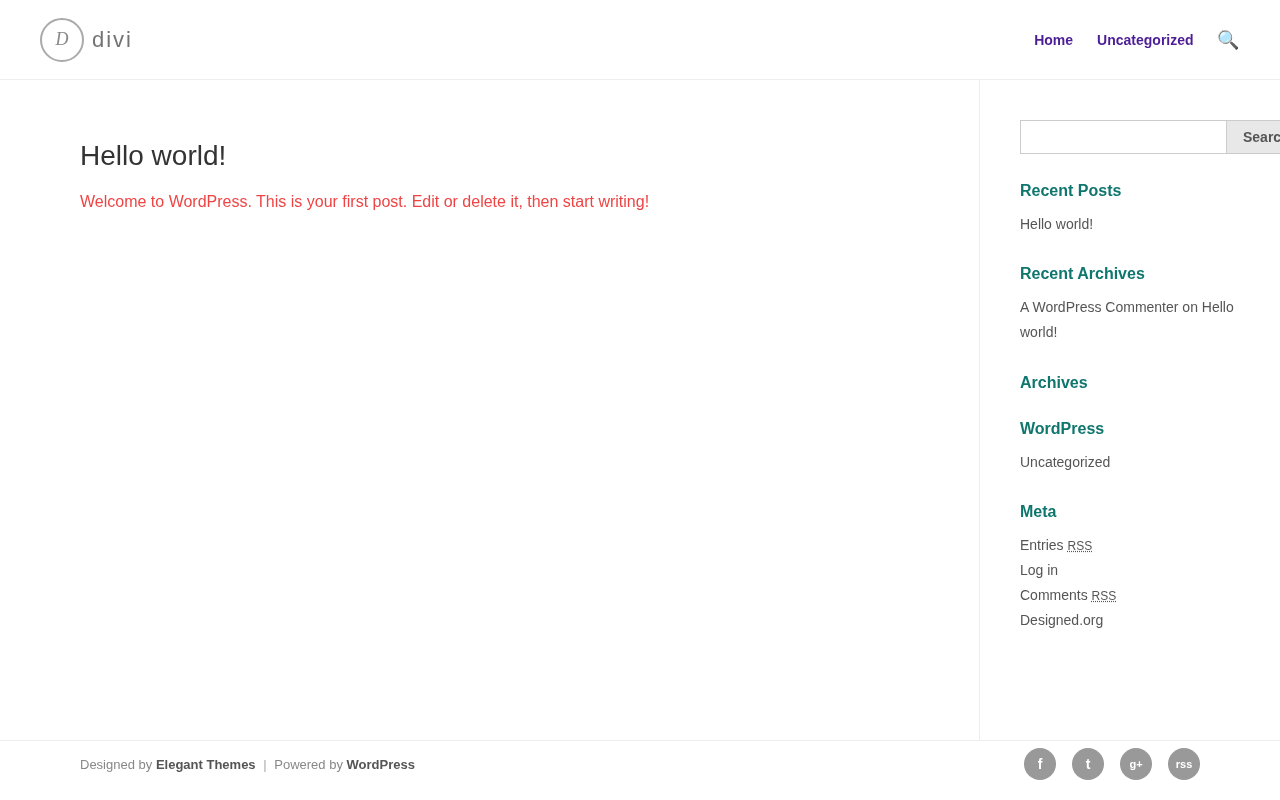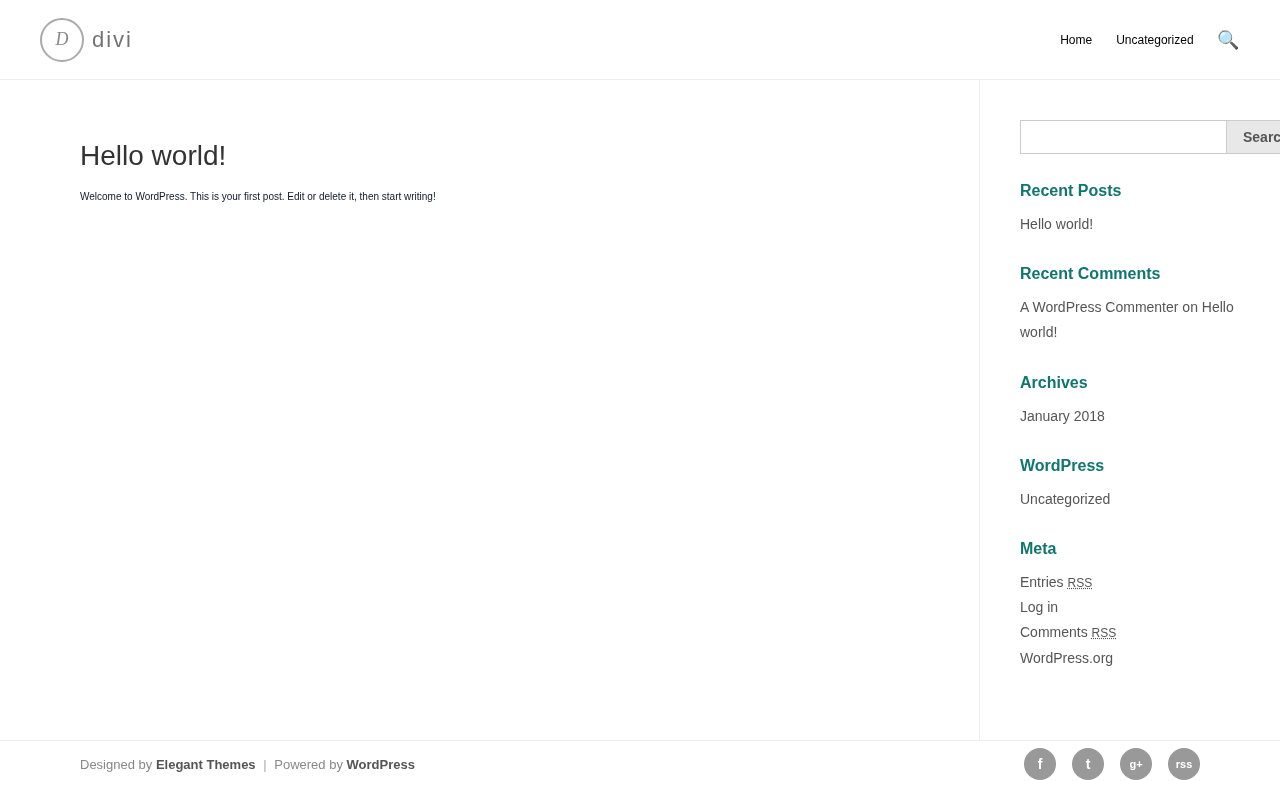--- a/index.html
+++ b/index.html
@@ -57,23 +57,24 @@
     }
 
     .nav {
       display: flex;
       align-items: center;
       gap: 24px;
     }
 
     .nav a {
       text-decoration: none;
-      color: #000000;
-      font-size: 12px;
-      font-family: sans-serif;
+      color: #4c1d95;
+      font-size: 14px;
+      font-family: sans-serif;
+      font-weight: bold;
     }
 
     .nav-search {
       font-size: 18px;
       color: #aaa;
       cursor: pointer;
     }
 
     
     .page-wrapper {
@@ -92,22 +93,22 @@
 
     .post-title {
       font-size: 28px;
       font-weight: 400;
       color: #333;
       margin-bottom: 16px;
       font-family: sans-serif;
     }
 
     .post-excerpt {
-      font-size: 10px;
-      color: #0f172a;
+      font-size: 16px;
+      color: #ef4444;
       line-height: 1.7;
       font-family: sans-serif;
     }
 
     
     .sidebar {
       width: 300px;
       padding: 40px 40px 40px 40px;
       flex-shrink: 0;
     }
@@ -255,48 +256,47 @@
       <input class="search-input" type="text" style="">
       <button class="search-button">Search</button>
     </div>
 
     <div class="sidebar-section">
       <h3 class="sidebar-section-title">Recent Posts</h3>
       <a class="sidebar-link" href="#">Hello world!</a>
     </div>
 
     <div class="sidebar-section">
-      <h3 class="sidebar-section-title">Recent Comments</h3>
+      <h3 class="sidebar-section-title">Recent Archives</h3>
       <div class="sidebar-text">
         <a href="#" class="sidebar-link" style="display:inline;">A WordPress Commenter</a>
         <span>on</span>
         <a href="#" class="sidebar-link" style="display:inline;">Hello world!</a>
       </div>
     </div>
 
     <div class="sidebar-section">
       <h3 class="sidebar-section-title">Archives</h3>
-      <a class="sidebar-link" href="#">January 2018</a>
     </div>
 
     <div class="sidebar-section">
       <h3 class="sidebar-section-title">WordPress</h3>
       <a class="sidebar-link" href="#">Uncategorized</a>
     </div>
 
     <div class="sidebar-section">
       <h3 class="sidebar-section-title">Meta</h3>
       <a class="sidebar-link" href="#">
         <span>Entries </span><abbr class="rss-abbr">RSS</abbr>
       </a>
       <a class="sidebar-link" href="#">Log in</a>
       <a class="sidebar-link" href="#">
         <span>Comments </span><abbr class="rss-abbr">RSS</abbr>
       </a>
-      <a class="sidebar-link" href="#">WordPress.org</a>
+      <a class="sidebar-link" href="#">Designed.org</a>
     </div>
 
   </aside>
 </div>
 
 <footer class="footer">
   <div class="footer-left">
     <span>Designed by</span>
     <a href="#">Elegant Themes</a>
     <span class="divider"> | </span>

